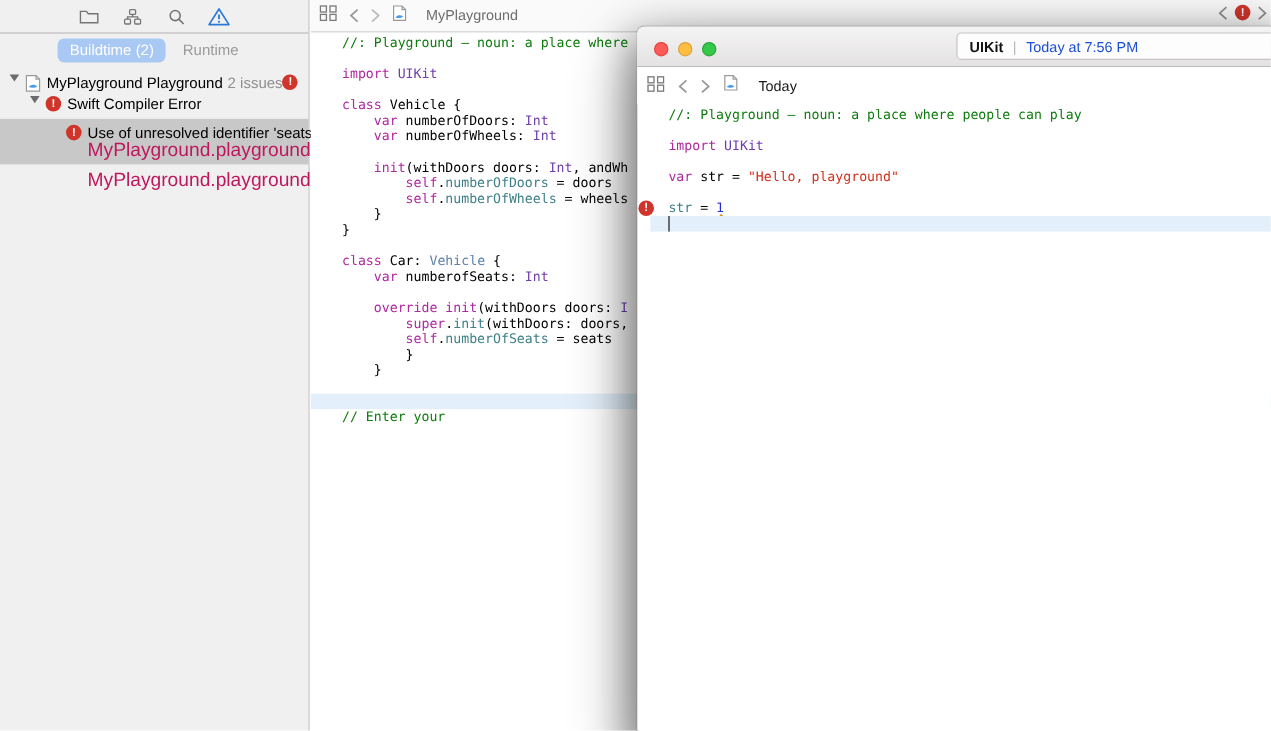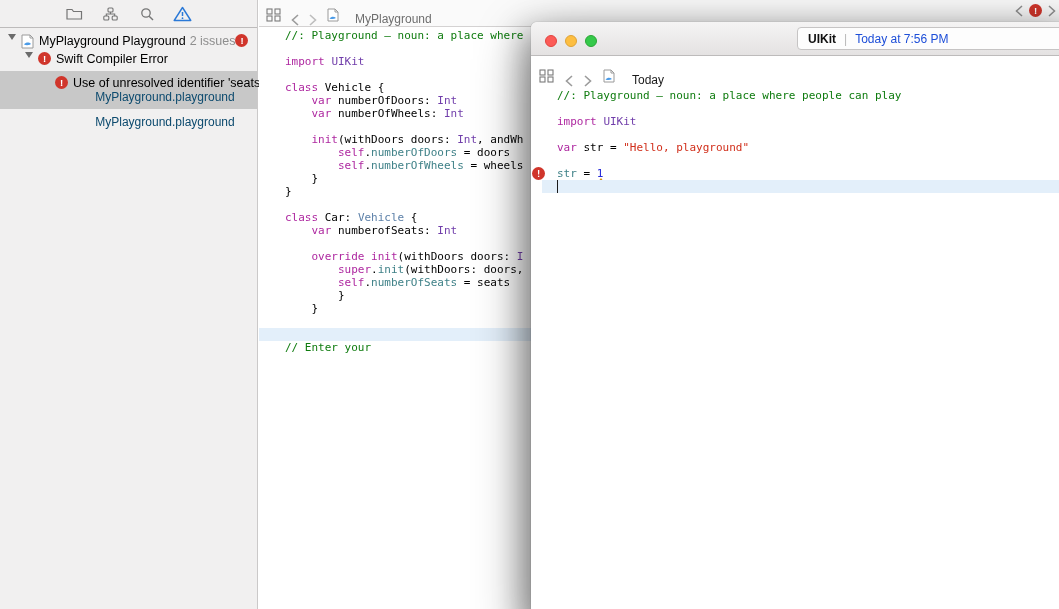--- a/index.html
+++ b/index.html
@@ -33,24 +33,24 @@
   .row-root { padding-left:8px; height:17px; margin-top:2px; }
   .row-root .spacer { flex:1; }
   .row-root .badge { margin-right:10px; }
   .doc-icon { margin-right:5px; flex:0 0 auto; }
   .row-group { padding-left:25px; height:17px; margin-top:1px; }
   .row-group .badge { margin-right:5px; }
   .issue-row { padding:4px 0 4px 55px; margin-top:2px; }
   .issue-row.selected { background:#C8C8C8; }
   .issue-row .line1 { display:flex; align-items:center; height:15px; white-space:nowrap; }
   .issue-row .line1 .badge, .issue-row .line1 .badge-dot { margin-right:5px; }
-  .issue-row .file { font-size:12px; color:#0c4a6e; padding-left:18px; height:15px; line-height:15px; white-space:nowrap;text-align:center; }
-
-  
-  .jumpbar { display:flex; align-items:flex-end; background:#FAFAFA; border-bottom:1px solid #D4D2D2; }
+  .issue-row .file { font-size:16px; color:#be185d; padding-left:18px; height:15px; line-height:15px; white-space:nowrap; }
+
+  
+  .jumpbar { display:flex; align-items:center; background:#FAFAFA; border-bottom:1px solid #D4D2D2; }
   .jb-file { font-size:12px; margin-left:6px; }
   .chev { display:flex; align-items:center; }
   .code { font-family:"DejaVu Sans Mono",monospace; font-size:11px; line-height:13px; white-space:pre; }
   .code-line { height:13px; position:relative; }
   .code-line.hl { background:#E3EFFA; }
   .tk-k { color:var(--tk-k); } .tk-t { color:var(--tk-t); } .tk-pc { color:var(--tk-pc); }
   .tk-m { color:var(--tk-m); } .tk-c { color:var(--tk-c); } .tk-s { color:var(--tk-s); }
   .tk-num { color:var(--tk-num); } .tk-n { color:var(--tk-n);text-align:right; }
 
   
@@ -117,20 +117,24 @@
       </span>
       <span class="nicon">
         <svg width="19" height="16" viewBox="0 0 19 16">
             <path d="M9.5 1.5 L17.8 14.5 H1.2 Z" fill="none" stroke="#2B79D7" stroke-width="1.4" stroke-linejoin="round"></path>
             <path d="M9.5 6 v4" stroke="#2B79D7" stroke-width="1.5"></path>
             <circle cx="9.5" cy="12.2" r="0.9" fill="#2B79D7"></circle>
           </svg>
       </span>
     </div>
 
+    <div class="nav-filter">
+      <span class="seg sel">Buildtime (2)</span>
+      <span class="seg dim">Runtime</span>
+    </div>
 
     <div class="tree">
       <div class="trow row-root">
         <span class="disc"></span>
         <span class="doc-icon">
           <svg width="13" height="15" viewBox="0 0 13 15">
               <path d="M1 1 h8 l3 3 v10 h-11 z" fill="#FFFFFF" stroke="#9A9A9A" stroke-width="1"></path>
               <path d="M9 1 v3 h3" fill="none" stroke="#9A9A9A" stroke-width="1"></path>
               <path d="M3 10.5 c2-2.5 5-2.5 7-0.5 c-2 1.5-5 1.5-7 0.5 z" fill="#4A9BE8"></path>
             </svg>

